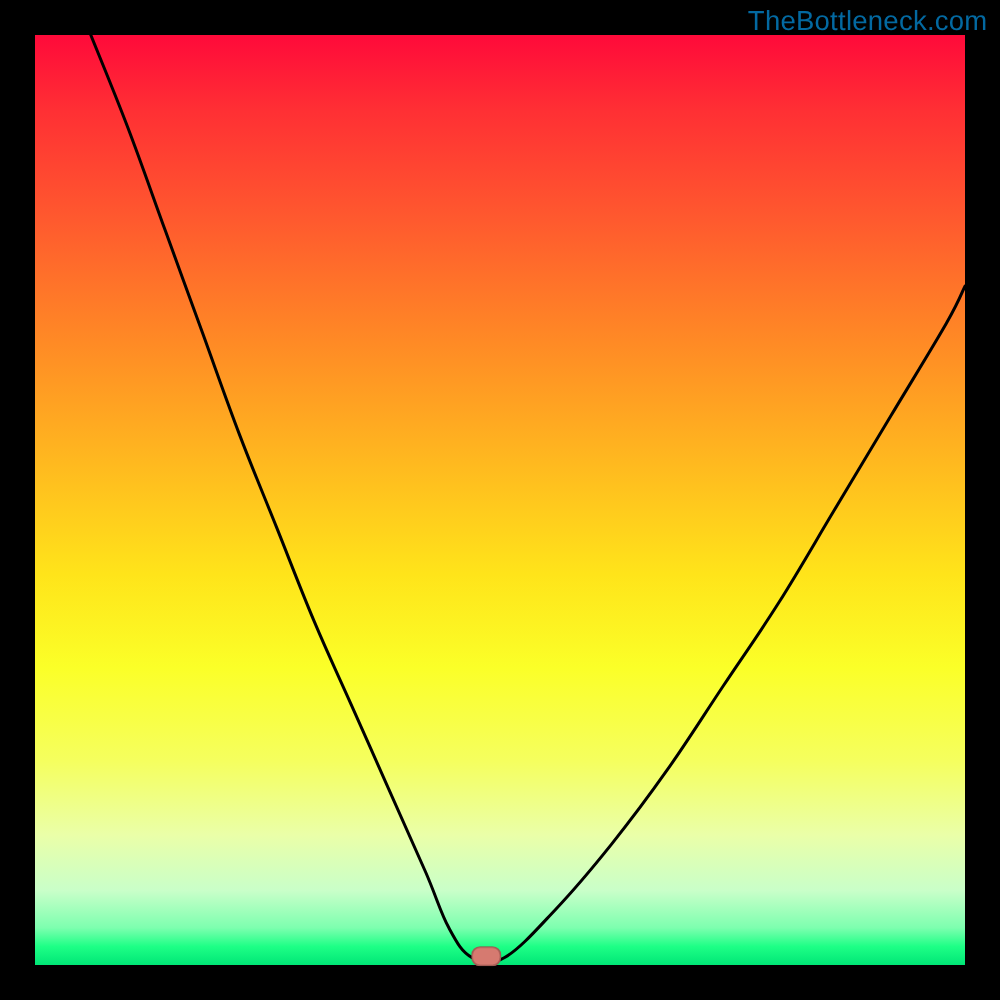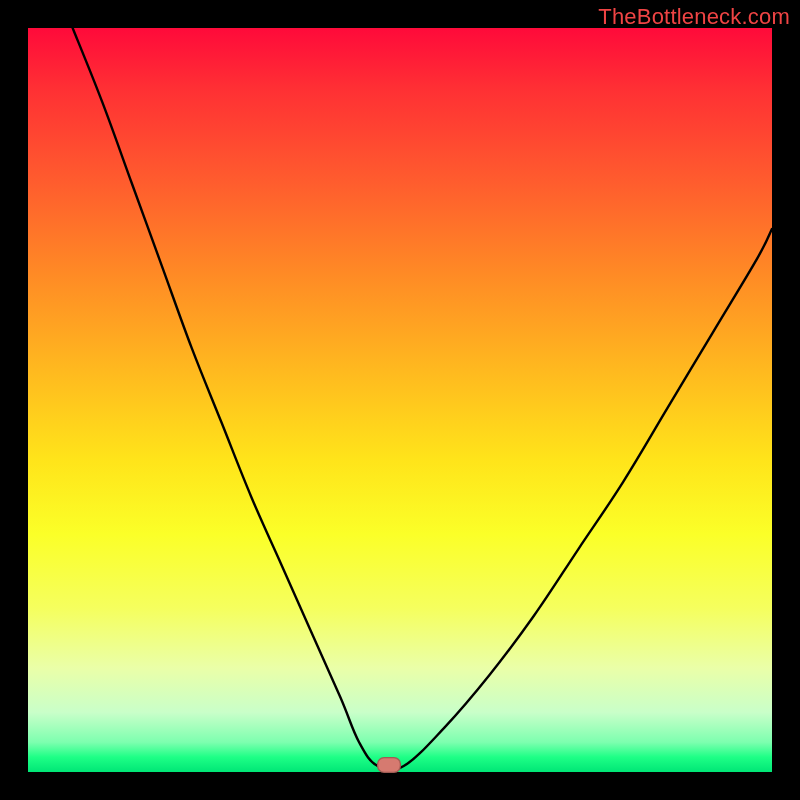--- a/index.html
+++ b/index.html
@@ -42,21 +42,21 @@
       #c9ffc9 92%,
       #7dffaf 96%,
       #1eff86 98%,
       #00e676 100%
     );
   }
   .watermark {
     position: absolute;
     top: 4px;
     right: 10px;
-    color: #ef4444;
+    color: #0369a1;
     font-size: 22px;
     letter-spacing: 0.2px;
     user-select: none;
   }
   svg.curve {
     position: absolute;
     inset: 0;
   }
   .marker {
     position: absolute;

